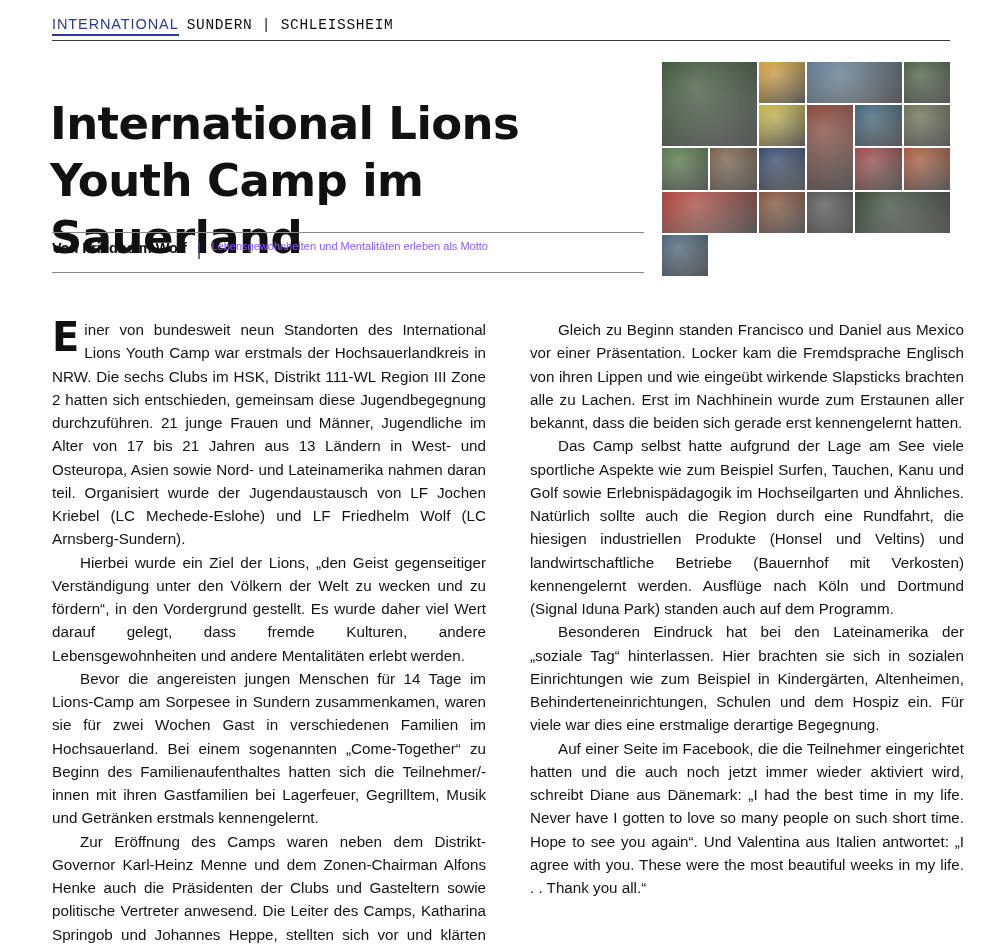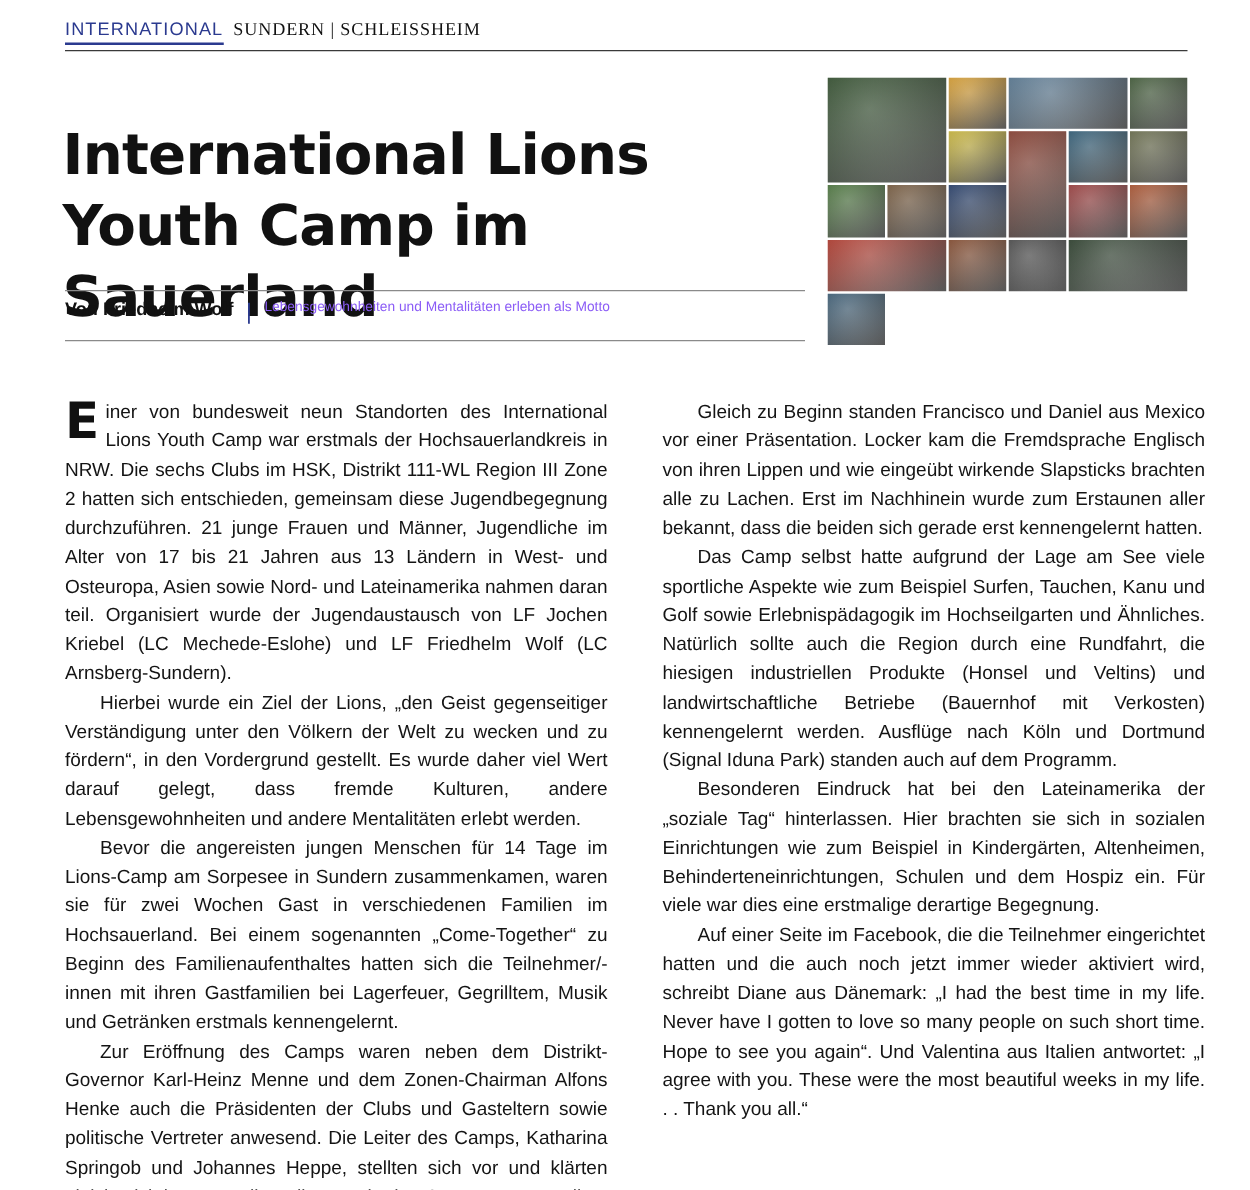--- a/index.html
+++ b/index.html
@@ -35,21 +35,21 @@
   .kicker-main {
     font-family: "Liberation Sans", sans-serif;
     font-size: 14.5px;
     letter-spacing: 0.9px;
     color: #2b3a8f;
     font-weight: 400;
     border-bottom: 2px solid #2b3a8f;
     padding-bottom: 2px;
   }
   .kicker-sub {
-    font-family: Liberation Serif, serif;
+    font-family: Liberation Mono, monospace;
     font-size: 14.5px;
     letter-spacing: 0.7px;
     color: #111;
     font-weight: 400;
     padding-bottom: 2px;
   }
   .kicker-rule {
     position: absolute;
     left: 52px;
     top: 40px;

